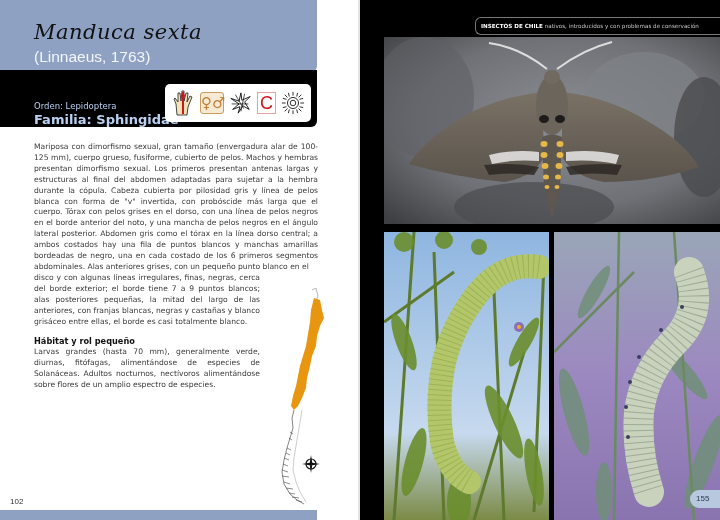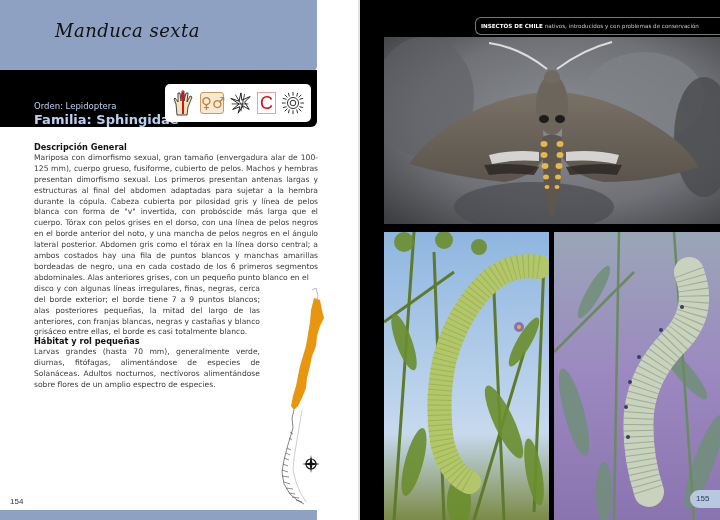--- a/index.html
+++ b/index.html
@@ -4,21 +4,21 @@
 <style>
   * { box-sizing: border-box; margin: 0; padding: 0; }
   html, body { width: 720px; height: 520px; overflow: hidden; background: #000; }
   body { position: relative; font-family: "DejaVu Sans", sans-serif; }
 
   
   .left-page { position: absolute; left: 0; top: 0; width: 360px; height: 520px; background: #fff; }
   .left-page .gutter-line { position: absolute; left: 358px; top: 0; width: 2px; height: 520px; background: #e4e4e4; }
 
   .title-band { position: absolute; left: 0; top: 0; width: 317px; height: 72px; background: #8ea1c2; border-bottom-right-radius: 6px; }
-  .species-name { position: absolute; left: 34px; top: 20px; font-family: "DejaVu Serif", serif; font-style: italic; font-size: 18px; color: #111; letter-spacing: 0.5px; margin-left: 21px; }
+  .species-name { position: absolute; left: 34px; top: 20px; font-family: "DejaVu Serif", serif; font-style: italic; font-size: 21px; color: #111; letter-spacing: 0.5px; }
   .species-author { position: absolute; left: 34px; top: 48px; font-family: "Liberation Sans", sans-serif; font-size: 15.5px; color: #f3f5fa; }
 
   .black-band { position: absolute; left: 0; top: 70px; width: 317px; height: 57px; background: #000; border-bottom-right-radius: 6px; }
   .common-name { position: absolute; left: 34px; top: 75px; font-family: "Liberation Sans", sans-serif; font-size: 13.5px; color: #e8e8e8; }
   .orden { position: absolute; left: 34px; top: 101px; font-family: "DejaVu Sans", sans-serif; font-size: 8.5px; font-weight: normal; color: #b9d0f0; }
   .familia { position: absolute; left: 34px; top: 112px; font-family: "DejaVu Sans", sans-serif; font-size: 13px; font-weight: bold; color: #b9d0f0; }
 
   .icon-box { position: absolute; left: 165px; top: 84px; width: 146px; height: 38px; background: #fff; border-radius: 5px; display: flex; align-items: center; justify-content: space-around; padding: 0 4px; }
   .icon { width: 24px; height: 26px; display: flex; align-items: center; justify-content: center; }
   .icon svg { width: 100%; height: 100%; }
@@ -50,20 +50,21 @@
   .page-num-right { position: absolute; left: 690px; top: 490px; width: 32px; height: 18px; background: #b8c8de; border-radius: 9px 0 0 9px; font-family: "Liberation Sans", sans-serif; font-size: 8px; color: #2a3a55; line-height: 18px; padding-left: 6px; }
 </style>
 </head>
 <body>
 
 <div class="left-page">
   <div class="gutter-line"></div>
 
   <div class="title-band"></div>
   <div class="species-name">Manduca sexta</div>
+  <div class="species-author">(Linnaeus, 1763)</div>
 
   <div class="black-band"></div>
   <div class="orden">Orden: Lepidoptera</div>
   <div class="familia">Familia: Sphingidae</div>
 
   <div class="icon-box">
     <div class="icon">
       <svg viewBox="0 0 24 26">
         <path d="M6 25 L5 14 L3 9 L4 8 L7 12 L7 3 L9 3 L10 11 L11 1 L13 1 L13 11 L15 3 L17 3 L16 12 L19 6 L21 7 L17 17 L16 25 Z" fill="#f5e2b8" stroke="#333" stroke-width="0.9"></path>
         <path d="M12 2 L12 24" stroke="#c9181e" stroke-width="2"></path>
@@ -83,27 +84,26 @@
         <g stroke="#222" stroke-width="1" fill="none">
           <circle cx="13" cy="13" r="6"></circle>
           <circle cx="13" cy="13" r="3"></circle>
           <path d="M13 1 L13 5 M13 21 L13 25 M1 13 L5 13 M21 13 L25 13 M4 4 L7 7 M19 19 L22 22 M22 4 L19 7 M4 22 L7 19 M8 2 L9 6 M18 2 L17 6 M8 24 L9 20 M18 24 L17 20 M2 8 L6 9 M2 18 L6 17 M24 8 L20 9 M24 18 L20 17"></path>
         </g>
       </svg>
     </div>
   </div>
 
   <div class="text-block desc">
-    <div class="section-head">Descripción General</div>
     <p>Mariposa con dimorfismo sexual, gran tamaño (envergadura alar de 100-125 mm), cuerpo grueso, fusiforme, cubierto de pelos. Machos y hembras presentan dimorfismo sexual. Los primeros presentan antenas largas y estructuras al final del abdomen adaptadas para sujetar a la hembra durante la cópula. Cabeza cubierta por pilosidad gris y línea de pelos blanca con forma de "v" invertida, con probóscide más larga que el cuerpo. Tórax con pelos grises en el dorso, con una línea de pelos negros en el borde anterior del noto, y una mancha de pelos negros en el ángulo lateral posterior. Abdomen gris como el tórax en la línea dorso central; a ambos costados hay una fila de puntos blancos y manchas amarillas bordeadas de negro, una en cada costado de los 6 primeros segmentos abdominales. Alas anteriores grises, con un pequeño punto blanco en el</p>
     <p class="narrow">disco y con algunas líneas irregulares, finas, negras, cerca del borde exterior; el borde tiene 7 a 9 puntos blancos; alas posteriores pequeñas, la mitad del largo de las anteriores, con franjas blancas, negras y castañas y blanco grisáceo entre ellas, el borde es casi totalmente blanco.</p>
   </div>
 
   <div class="text-block habitat">
-    <div class="section-head">Hábitat y rol pequeñas</div>
+    <div class="section-head">Hábitat y rol pequeño</div>
     <p>Larvas grandes (hasta 70 mm), generalmente verde, diurnas, fitófagas, alimentándose de especies de Solanáceas. Adultos nocturnos, nectívoros alimentándose sobre flores de un amplio espectro de especies.</p>
   </div>
 
   <div class="map">
     <svg viewBox="0 0 66 220" width="66" height="220">
 
       <path d="M50 2 L54 0 L56 8 L53 16 L52 22" fill="none" stroke="#888" stroke-width="0.6"></path>
 
       <path d="M52 10 L58 12 L60 22 L62 30 L58 38 L55 48 L54 58 L50 68 L48 78 L45 90 L44 100 L40 110 L36 118 L32 122 L29 118 L31 108 L34 98 L36 88 L38 78 L41 68 L44 58 L46 46 L48 34 L49 22 Z" fill="#e8960f"></path>
 
@@ -114,21 +114,21 @@
         <path d="M22 170 L27 172 M21 176 L26 178 M20 182 L26 184 M20 188 L27 189 M22 194 L28 196 M24 200 L31 201 M27 205 L33 206 M30 209 L37 210 M34 212 L40 214 M25 160 L29 162 M24 165 L28 167 M27 150 L30 152 M28 144 L31 146"></path>
       </g>
 
       <g transform="translate(49,176)">
         <circle r="5" fill="none" stroke="#111" stroke-width="1.2"></circle>
         <path d="M0 -9 L1.5 0 L0 9 L-1.5 0 Z M-9 0 L0 -1.5 L9 0 L0 1.5 Z" fill="#111"></path>
       </g>
     </svg>
   </div>
 
-  <div class="page-num-left">154</div>
+  <div class="page-num-left">102</div>
   <div class="footer-bar"></div>
 </div>
 
 <div class="right-page">
   <div class="running-head">
     <b>INSECTOS DE CHILE</b><span> nativos, introducidos y con problemas de conservación</span>
   </div>
 
   <div class="photo photo-moth">
     <svg viewBox="0 0 336 187" preserveAspectRatio="none">

